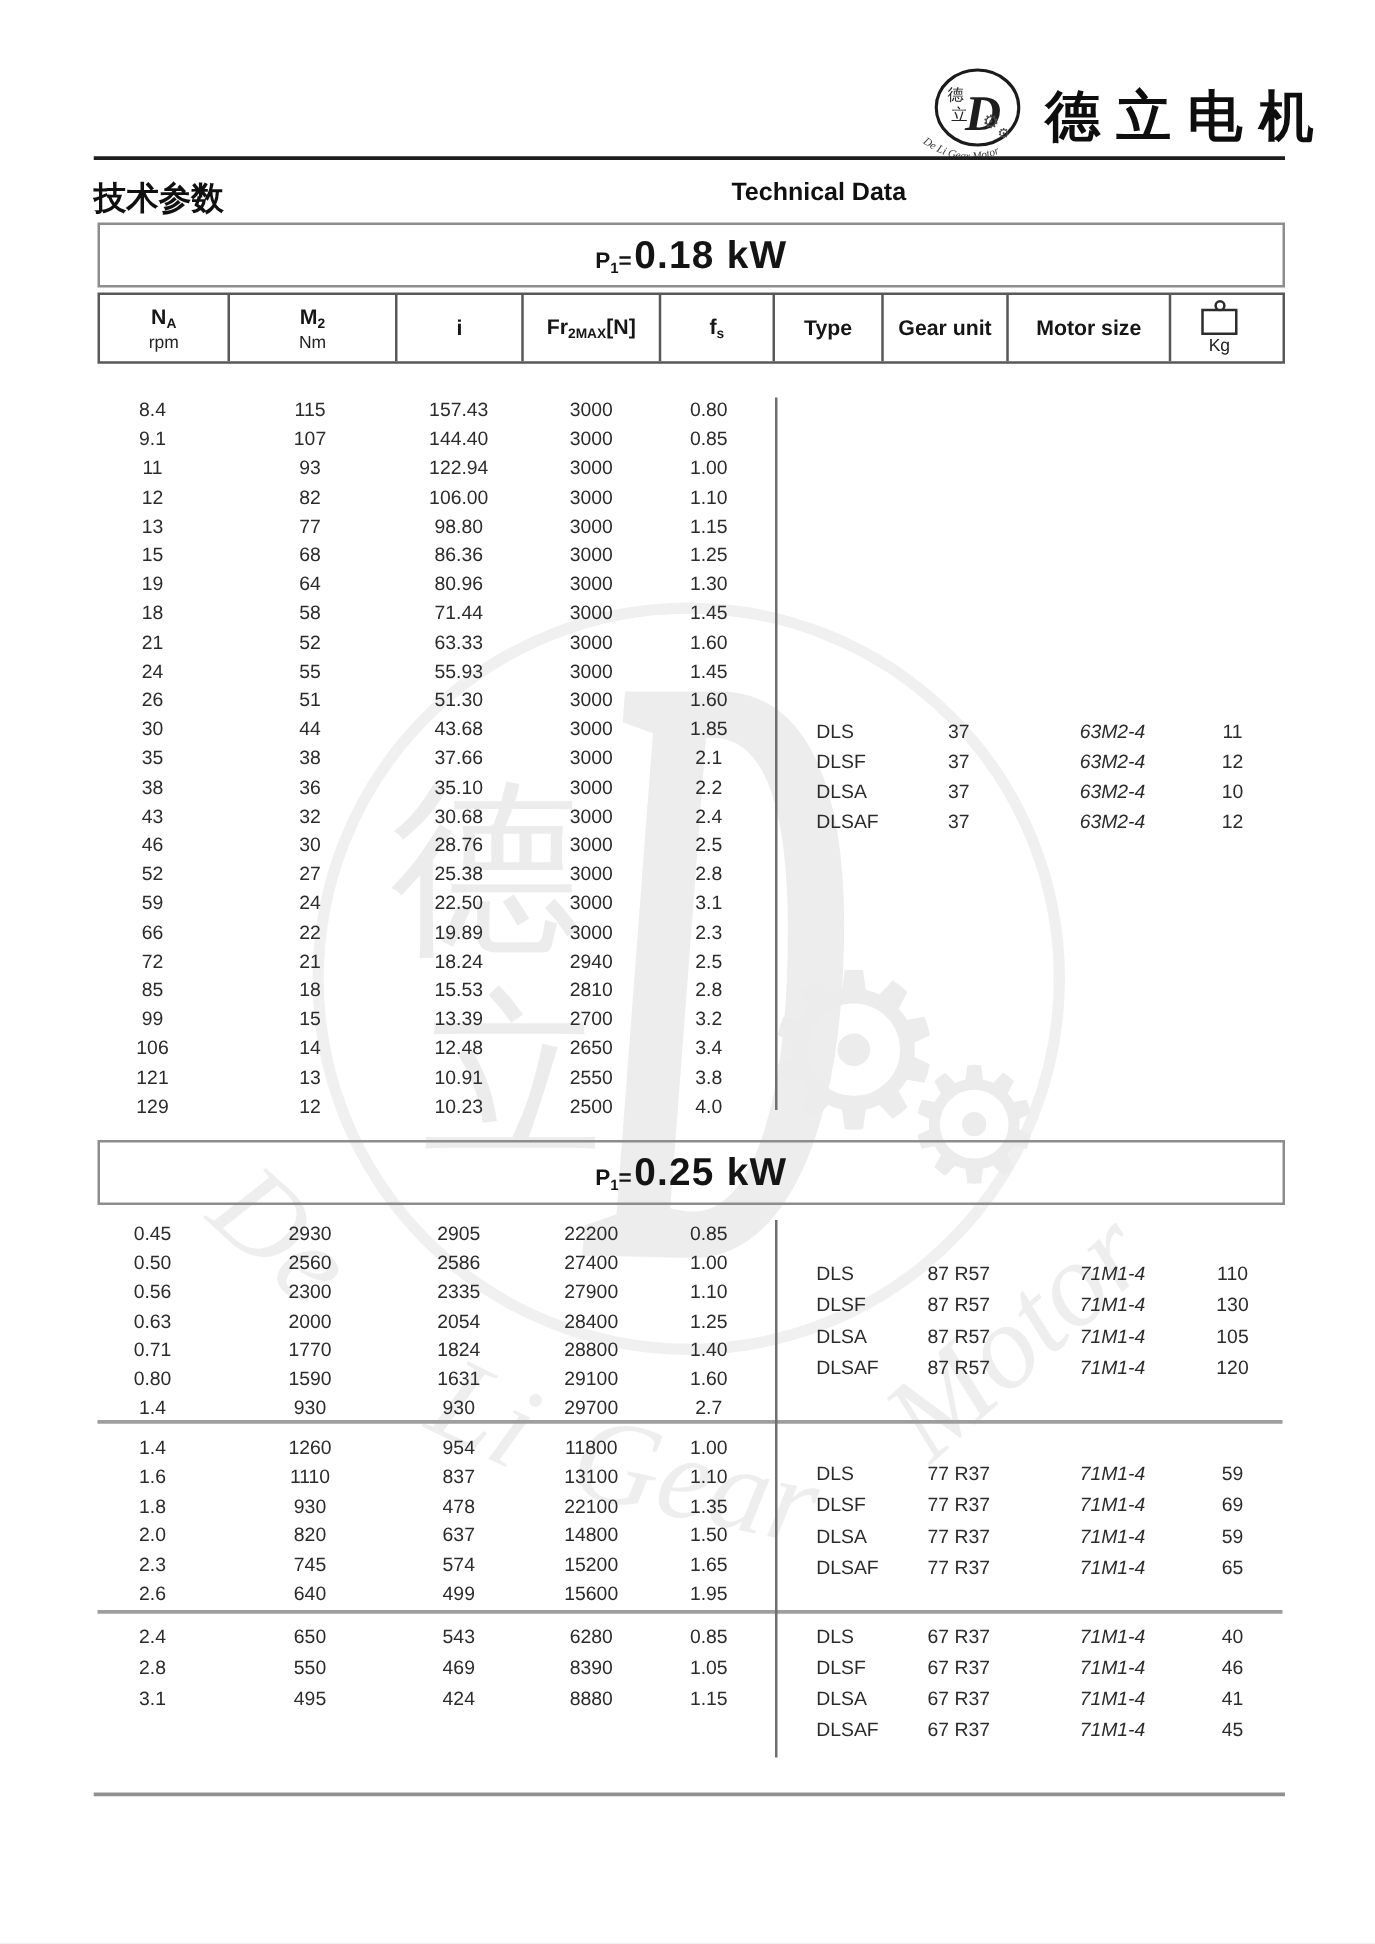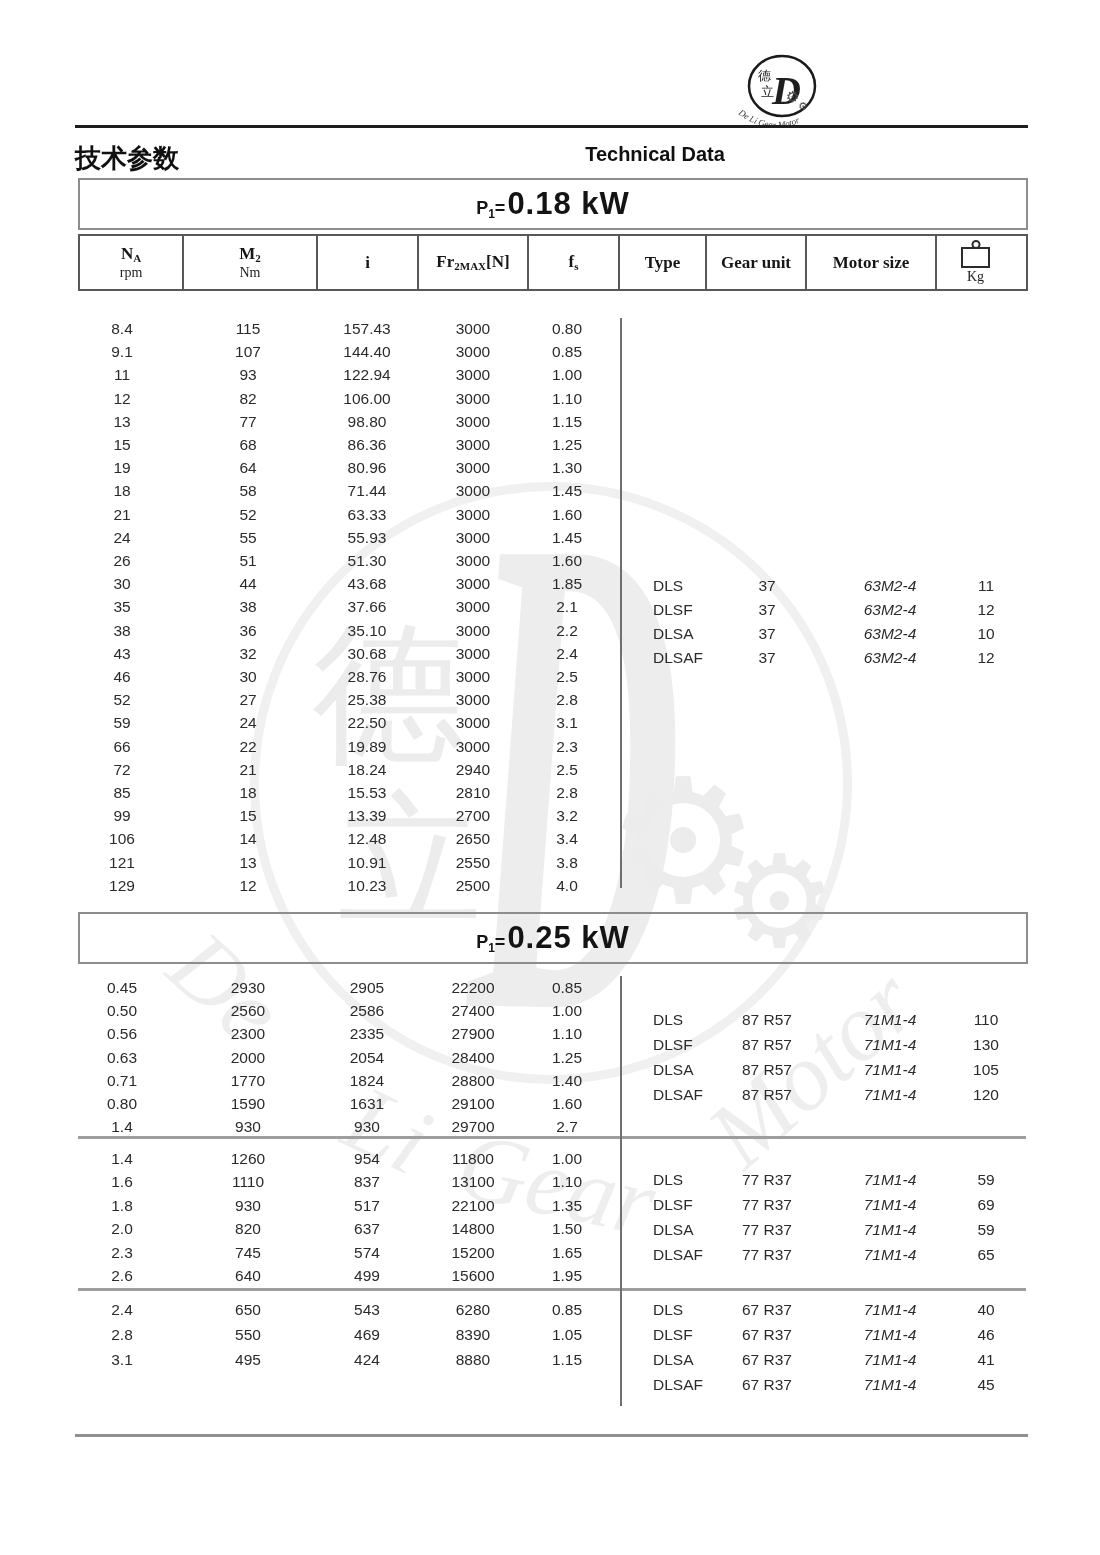--- a/index.html
+++ b/index.html
@@ -37,21 +37,21 @@
   .tbox1{top:178px;} .tbox2{top:912px;}
   .pwrap{display:inline-flex;align-items:baseline;color:#141414;}
   .pfx{font-size:18px;font-weight:bold;}
   .psub{font-size:12px;font-weight:bold;position:relative;top:4px;}
   .pval{font-size:31px;font-weight:bold;letter-spacing:1px;margin-left:2px;}
 
   
   .hrow{position:absolute;left:78px;top:234px;width:950px;height:57px;box-sizing:border-box;
         border:2px solid #585858;display:flex;color:#161616;}
   .hcell{box-sizing:border-box;border-right:2px solid #585858;display:flex;flex-direction:column;
-         align-items:center;justify-content:center;row-gap:1px;font-family:Liberation Serif, serif;}
+         align-items:center;justify-content:center;row-gap:1px;}
   .hcell:last-child{border-right:none;}
   .w0{width:104px;} .w1{width:134px;} .w2{width:101px;} .w3{width:110px;} .w4{width:91px;}
   .w5{width:87px;}  .w6{width:100px;} .w7{width:130px;} .w8{width:77px;}
   .hmain{font-size:17px;font-weight:bold;line-height:18px;}
   .hsubscript{font-size:11px;font-weight:bold;position:relative;top:3px;}
   .hunit{font-size:14px;line-height:15px;color:#222;}
   .weight-box{width:25px;height:17px;border:2px solid #2c2c2c;position:relative;margin-top:6px;}
   .weight-knob{position:absolute;top:-9px;left:50%;transform:translateX(-50%);
                width:5px;height:5px;border:2px solid #2c2c2c;border-radius:50%;background:#fff;}
 
@@ -102,20 +102,21 @@
     <text x="32" y="34" font-size="13" fill="#222" font-family="DejaVu Serif,serif">德</text>
     <text x="35" y="50" font-size="13" fill="#222" font-family="DejaVu Serif,serif">立</text>
     <text x="46" y="58" font-size="40" font-weight="bold" font-style="italic" fill="#1e1e1e" font-family="Liberation Serif,serif">D</text>
     <text x="60" y="56" font-size="15" fill="#4a4a4a" font-family="DejaVu Sans,sans-serif">⚙</text>
     <text x="72" y="64" font-size="11" fill="#4a4a4a" font-family="DejaVu Sans,sans-serif">⚙</text>
     <path id="logo-arc" d="M 12 68 Q 56 100 100 58" fill="none" stroke="none"></path>
     <text font-size="9" font-style="italic" fill="#3a3a3a" font-family="Liberation Serif,serif">
       <textPath href="#logo-arc">De Li Gear Motor</textPath>
     </text>
   </svg>
+  <div class="brand">德立电机</div>
 
   <div class="top-rule"></div>
   <div class="cn-title">技术参数</div>
   <div class="en-title">Technical Data</div>
 
   <div class="tbox tbox1">
     <span class="pwrap">
         <span class="pfx">P</span>
         <span class="psub">1</span>
         <span class="pfx">=</span>
@@ -462,21 +463,21 @@
       <div class="drow" style="top: 23.4px;">
         <span class="c0">1.6</span>
         <span class="c1">1110</span>
         <span class="c2">837</span>
         <span class="c3">13100</span>
         <span class="c4">1.10</span>
       </div>
       <div class="drow" style="top: 46.8px;">
         <span class="c0">1.8</span>
         <span class="c1">930</span>
-        <span class="c2">517</span>
+        <span class="c2">478</span>
         <span class="c3">22100</span>
         <span class="c4">1.35</span>
       </div>
       <div class="drow" style="top: 70.2px;">
         <span class="c0">2.0</span>
         <span class="c1">820</span>
         <span class="c2">637</span>
         <span class="c3">14800</span>
         <span class="c4">1.50</span>
       </div>

